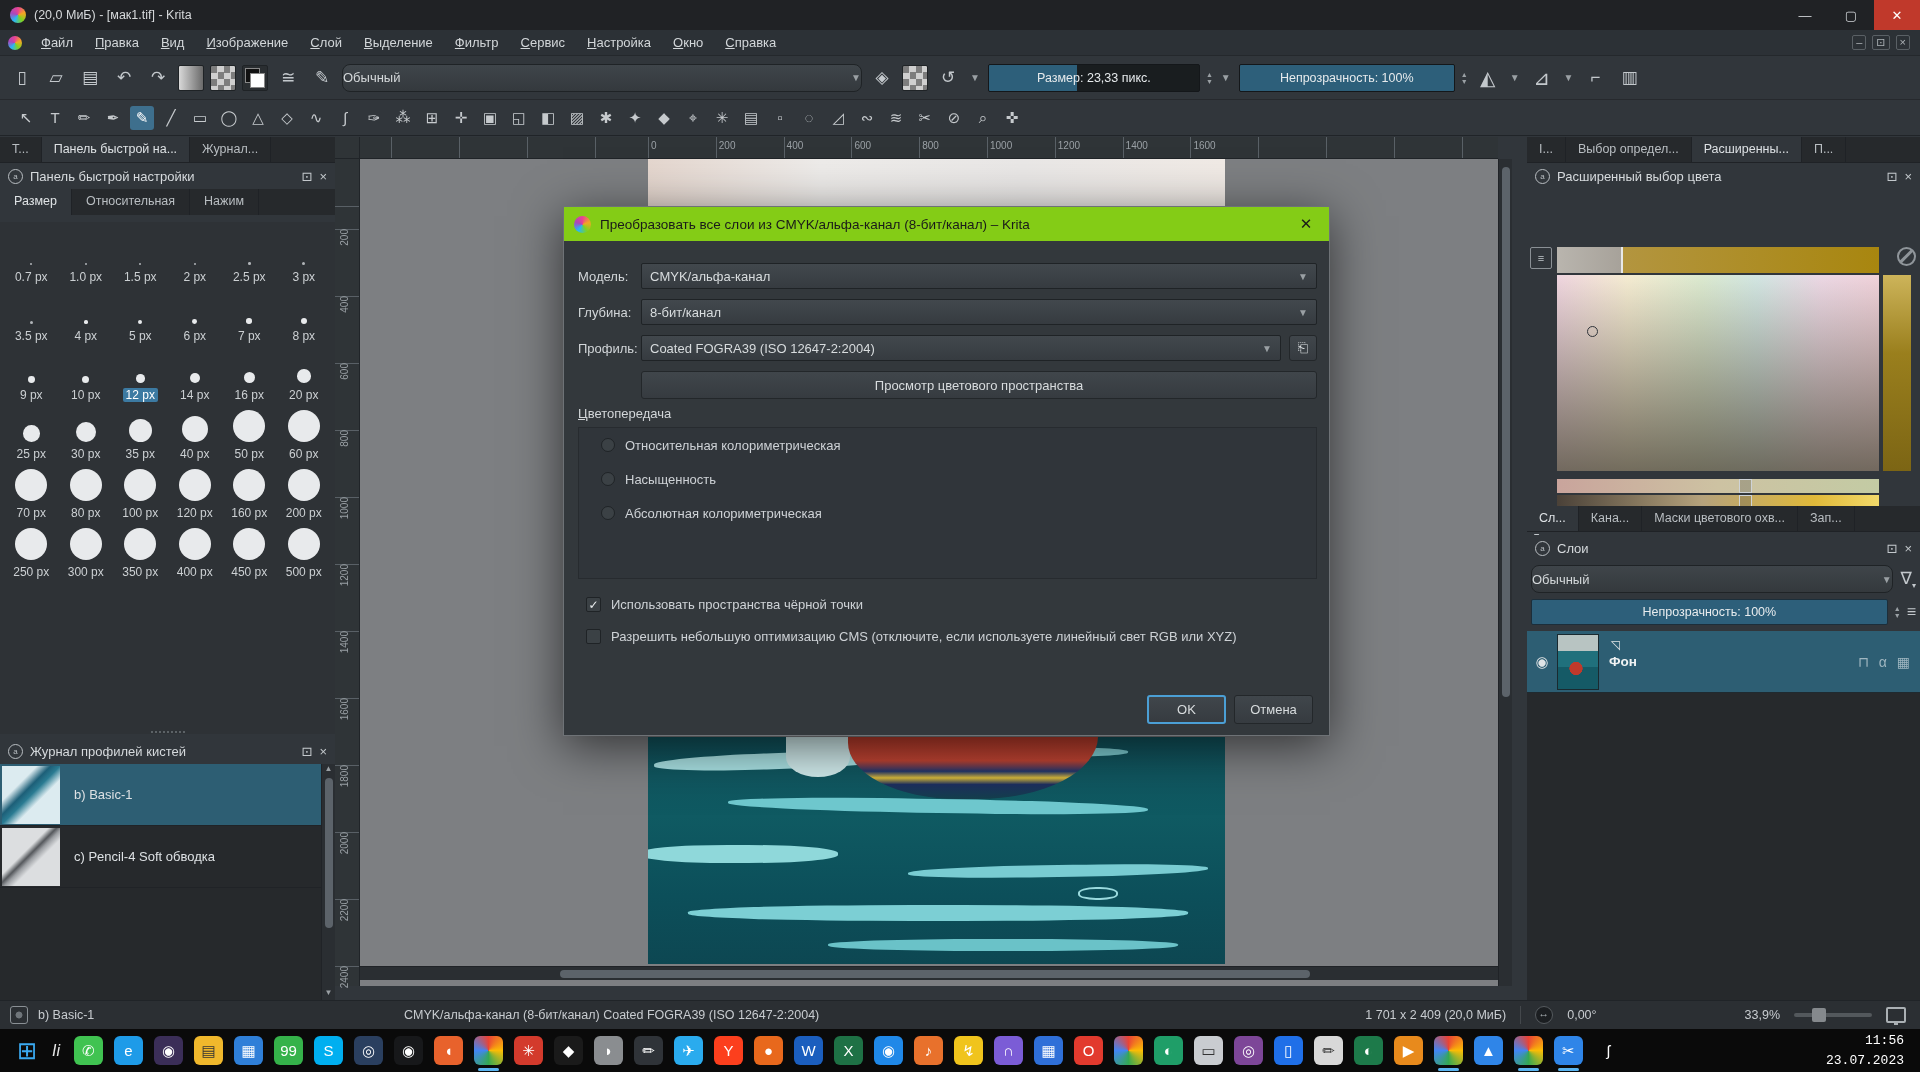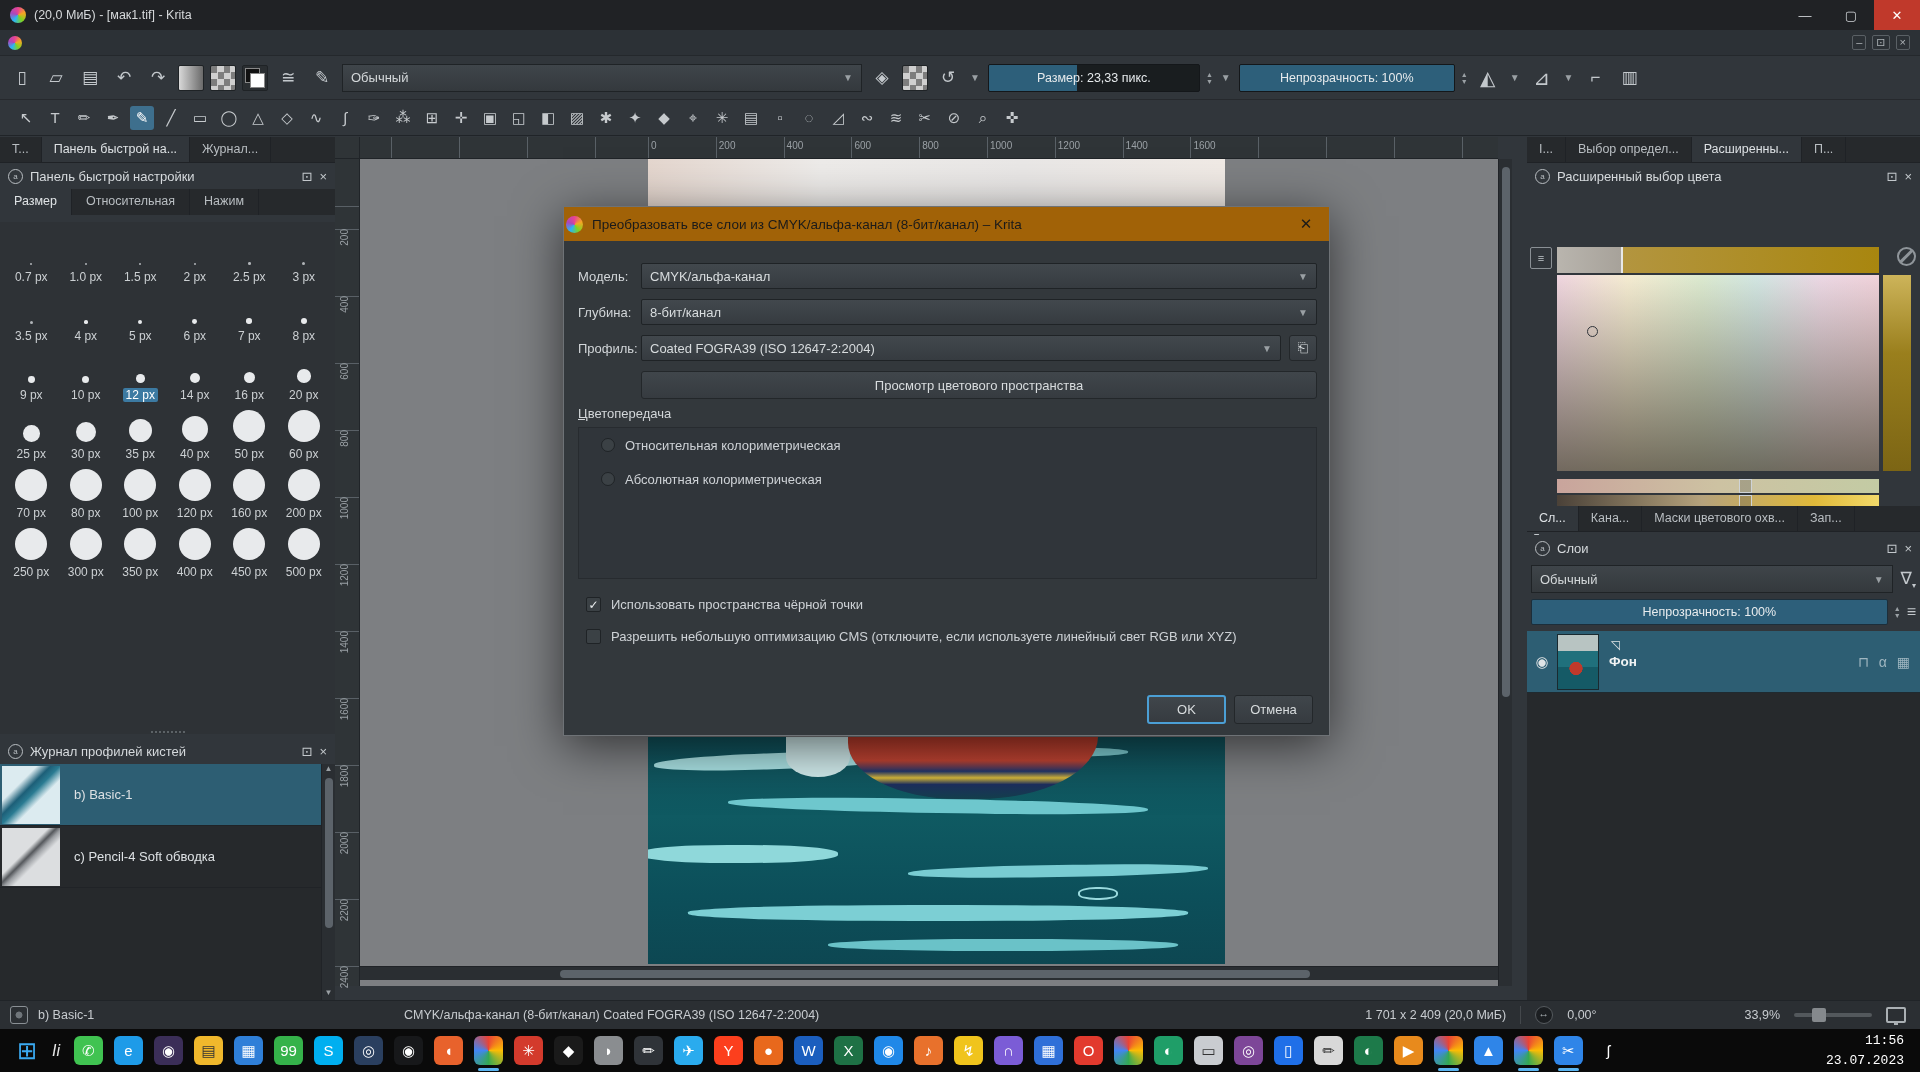--- a/index.html
+++ b/index.html
@@ -26,21 +26,21 @@
 
   
   .toolbar { position:absolute; left:0; top:56px; width:1920px; height:44px; background:#31363b; border-bottom:1px solid #26292d; display:flex; align-items:center; gap:6px; padding:0 8px; }
   .tb-icon { width:28px; height:28px; display:flex; align-items:center; justify-content:center; color:#c3c8cc; font-size:17px; border-radius:3px; }
   .tb-swatch { width:26px; height:26px; border:1px solid #1f2326; border-radius:2px; }
   .sw-grad { background:linear-gradient(90deg,#d8d8d8,#6a6a6a); }
   .sw-checker { background:conic-gradient(#cfcfcf 25%,#7d7d7d 0 50%,#cfcfcf 0 75%,#7d7d7d 0); background-size:13px 13px; }
   .sw-dual { position:relative; background:#2a2e31; }
   .sw-dual::before { content:""; position:absolute; left:2px; top:2px; width:13px; height:13px; background:#111; border:1px solid #888; }
   .sw-dual::after { content:""; position:absolute; right:2px; bottom:2px; width:13px; height:13px; background:#fff; border:1px solid #888; }
-  .combo { height:28px; background:linear-gradient(180deg,#3f454a,#34393d); border:1px solid #1f2326; border-radius:0; display:flex; align-items:center; padding:0 8px; color:#d4d8da; }
+  .combo { height:28px; background:linear-gradient(180deg,#3f454a,#34393d); border:1px solid #1f2326; border-radius:8px; display:flex; align-items:center; padding:0 0; color:#d4d8da; }
   .combo .arrow { margin-left:auto; color:#9aa0a4; font-size:10px; }
   .blend-combo { width:520px; }
   .tb-slider { position:relative; height:28px; background:#191d1f; border:1px solid #14171a; border-radius:2px; overflow:hidden; display:flex; align-items:center; justify-content:center; }
   .tb-slider .fill { position:absolute; left:0; top:0; bottom:0; background:#2d5f7a; }
   .tb-slider .lbl { position:relative; font-size:12.5px; color:#e6eaec; }
   .spin { display:flex; flex-direction:column; justify-content:center; color:#9aa0a4; font-size:7px; line-height:7px; }
   .drop-mini { color:#9aa0a4; font-size:10px; padding:0 2px; }
 
   
   .toolsrow { position:absolute; left:0; top:100px; width:1920px; height:36px; background:#31363b; border-bottom:1px solid #202428; display:flex; align-items:center; gap:5px; padding:0 14px; }
@@ -137,21 +137,21 @@
   .eye { width:30px; text-align:center; color:#dfe3e5; font-size:15px; }
   .layerthumb { width:42px; height:56px; margin-right:10px; background:
     radial-gradient(circle at 45% 62%, #c0392b 0 16%, transparent 17%),
     linear-gradient(180deg,#b8c4c2 0 30%, #20707c 30% 60%, #155a66 60% 100%); border:1px solid #1a2a30; }
   .inherit-ic { position:absolute; margin-top:-34px; margin-left:84px; color:#dfe3e5; font-size:12px; }
   .layername { font-weight:bold; color:#f0f3f4; font-size:13.5px; }
   .layericons { margin-left:auto; display:flex; gap:10px; padding-right:10px; color:#9fb6c0; font-size:14px; }
 
   
   .dialog { position:absolute; left:563px; top:206px; width:767px; height:530px; background:#33383c; border:1px solid #6e7276; box-shadow:0 10px 46px rgba(0,0,0,.6); }
-  .dlg-title { height:34px; background:#a16207; display:flex; align-items:center; padding-left:2px; }
+  .dlg-title { height:34px; background:#84cc16; display:flex; align-items:center; padding-left:10px; }
   .dlg-title .krita-logo { width:17px; height:17px; margin:0 9px 0 0; }
   .dlg-title-text { color:#1a1a1a; font-size:13.5px; }
   .dlg-close { margin-left:auto; width:46px; height:34px; display:flex; align-items:center; justify-content:center; color:#1a1a1a; font-size:15px; }
   .dlg-row { position:absolute; left:14px; display:flex; align-items:center; }
   .dlg-label { width:63px; color:#d2d6d9; font-size:13px; }
   .dlg-input { height:26px; background:linear-gradient(180deg,#42484d,#363b40); border:1px solid #1f2326; border-radius:2px; display:flex; align-items:center; padding:0 8px; color:#d8dcde; font-size:13px;justify-content:flex-end; }
   .dlg-input .arrow { margin-left:auto; color:#9aa0a4; font-size:10px; }
   .btn { background:linear-gradient(180deg,#40464b,#363b40); border:1px solid #23272a; border-radius:3px; color:#d8dcde; display:flex; align-items:center; justify-content:center; font-size:13px; }
   .iconbtn { width:28px; height:26px; }
   .groupbox { position:absolute; left:14px; top:220px; width:739px; height:152px; background:#30353a; border:1px solid #272b2f; }
@@ -197,20 +197,33 @@
     <span class="title-text">(20,0 МиБ)  - [мак1.tif] - Krita</span>
     <div class="win-controls">
       <span class="win-btn">—</span>
       <span class="win-btn">▢</span>
       <span class="win-btn close">✕</span>
     </div>
   </div>
 
   <div class="menubar">
     <span class="krita-logo" style="margin-left:8px"></span>
+    <span id="menu-items" style="display:flex">
+        <span class="menu-item">Файл</span>
+        <span class="menu-item">Правка</span>
+        <span class="menu-item">Вид</span>
+        <span class="menu-item">Изображение</span>
+        <span class="menu-item">Слой</span>
+        <span class="menu-item">Выделение</span>
+        <span class="menu-item">Фильтр</span>
+        <span class="menu-item">Сервис</span>
+        <span class="menu-item">Настройка</span>
+        <span class="menu-item">Окно</span>
+        <span class="menu-item">Справка</span>
+      </span>
     <span class="mdi-controls">
         <span>–</span>
         <span>⊡</span>
         <span>×</span>
       </span>
   </div>
 
   <div class="toolbar">
     <span class="tb-icon">▯</span>
     <span class="tb-icon">▱</span>
@@ -638,20 +651,24 @@
       <div class="btn iconbtn" style="margin-left:8px">⎗</div>
     </div>
     <div class="btn" style="position:absolute; left:77px; top:164px; width:676px; height:28px">
       <span>Просмотр цветового пространства</span>
     </div>
     <div class="accel" style="position:absolute; left:14px; top:199px; color:#d2d6d9">Цветопередача</div>
     <div class="groupbox" id="intent-group">
         <div class="radio-row">
           <span class="radio"></span>
           <span>Относительная колориметрическая</span>
+        </div>
+        <div class="radio-row">
+          <span class="radio"></span>
+          <span>Насыщенность</span>
         </div>
         <div class="radio-row">
           <span class="radio"></span>
           <span>Абсолютная колориметрическая</span>
         </div>
       </div>
     <div class="cbx-row" style="top:390px">
       <span class="cbx" id="cbx1">✓</span>
       <span>Использовать пространства чёрной точки</span>
     </div>

